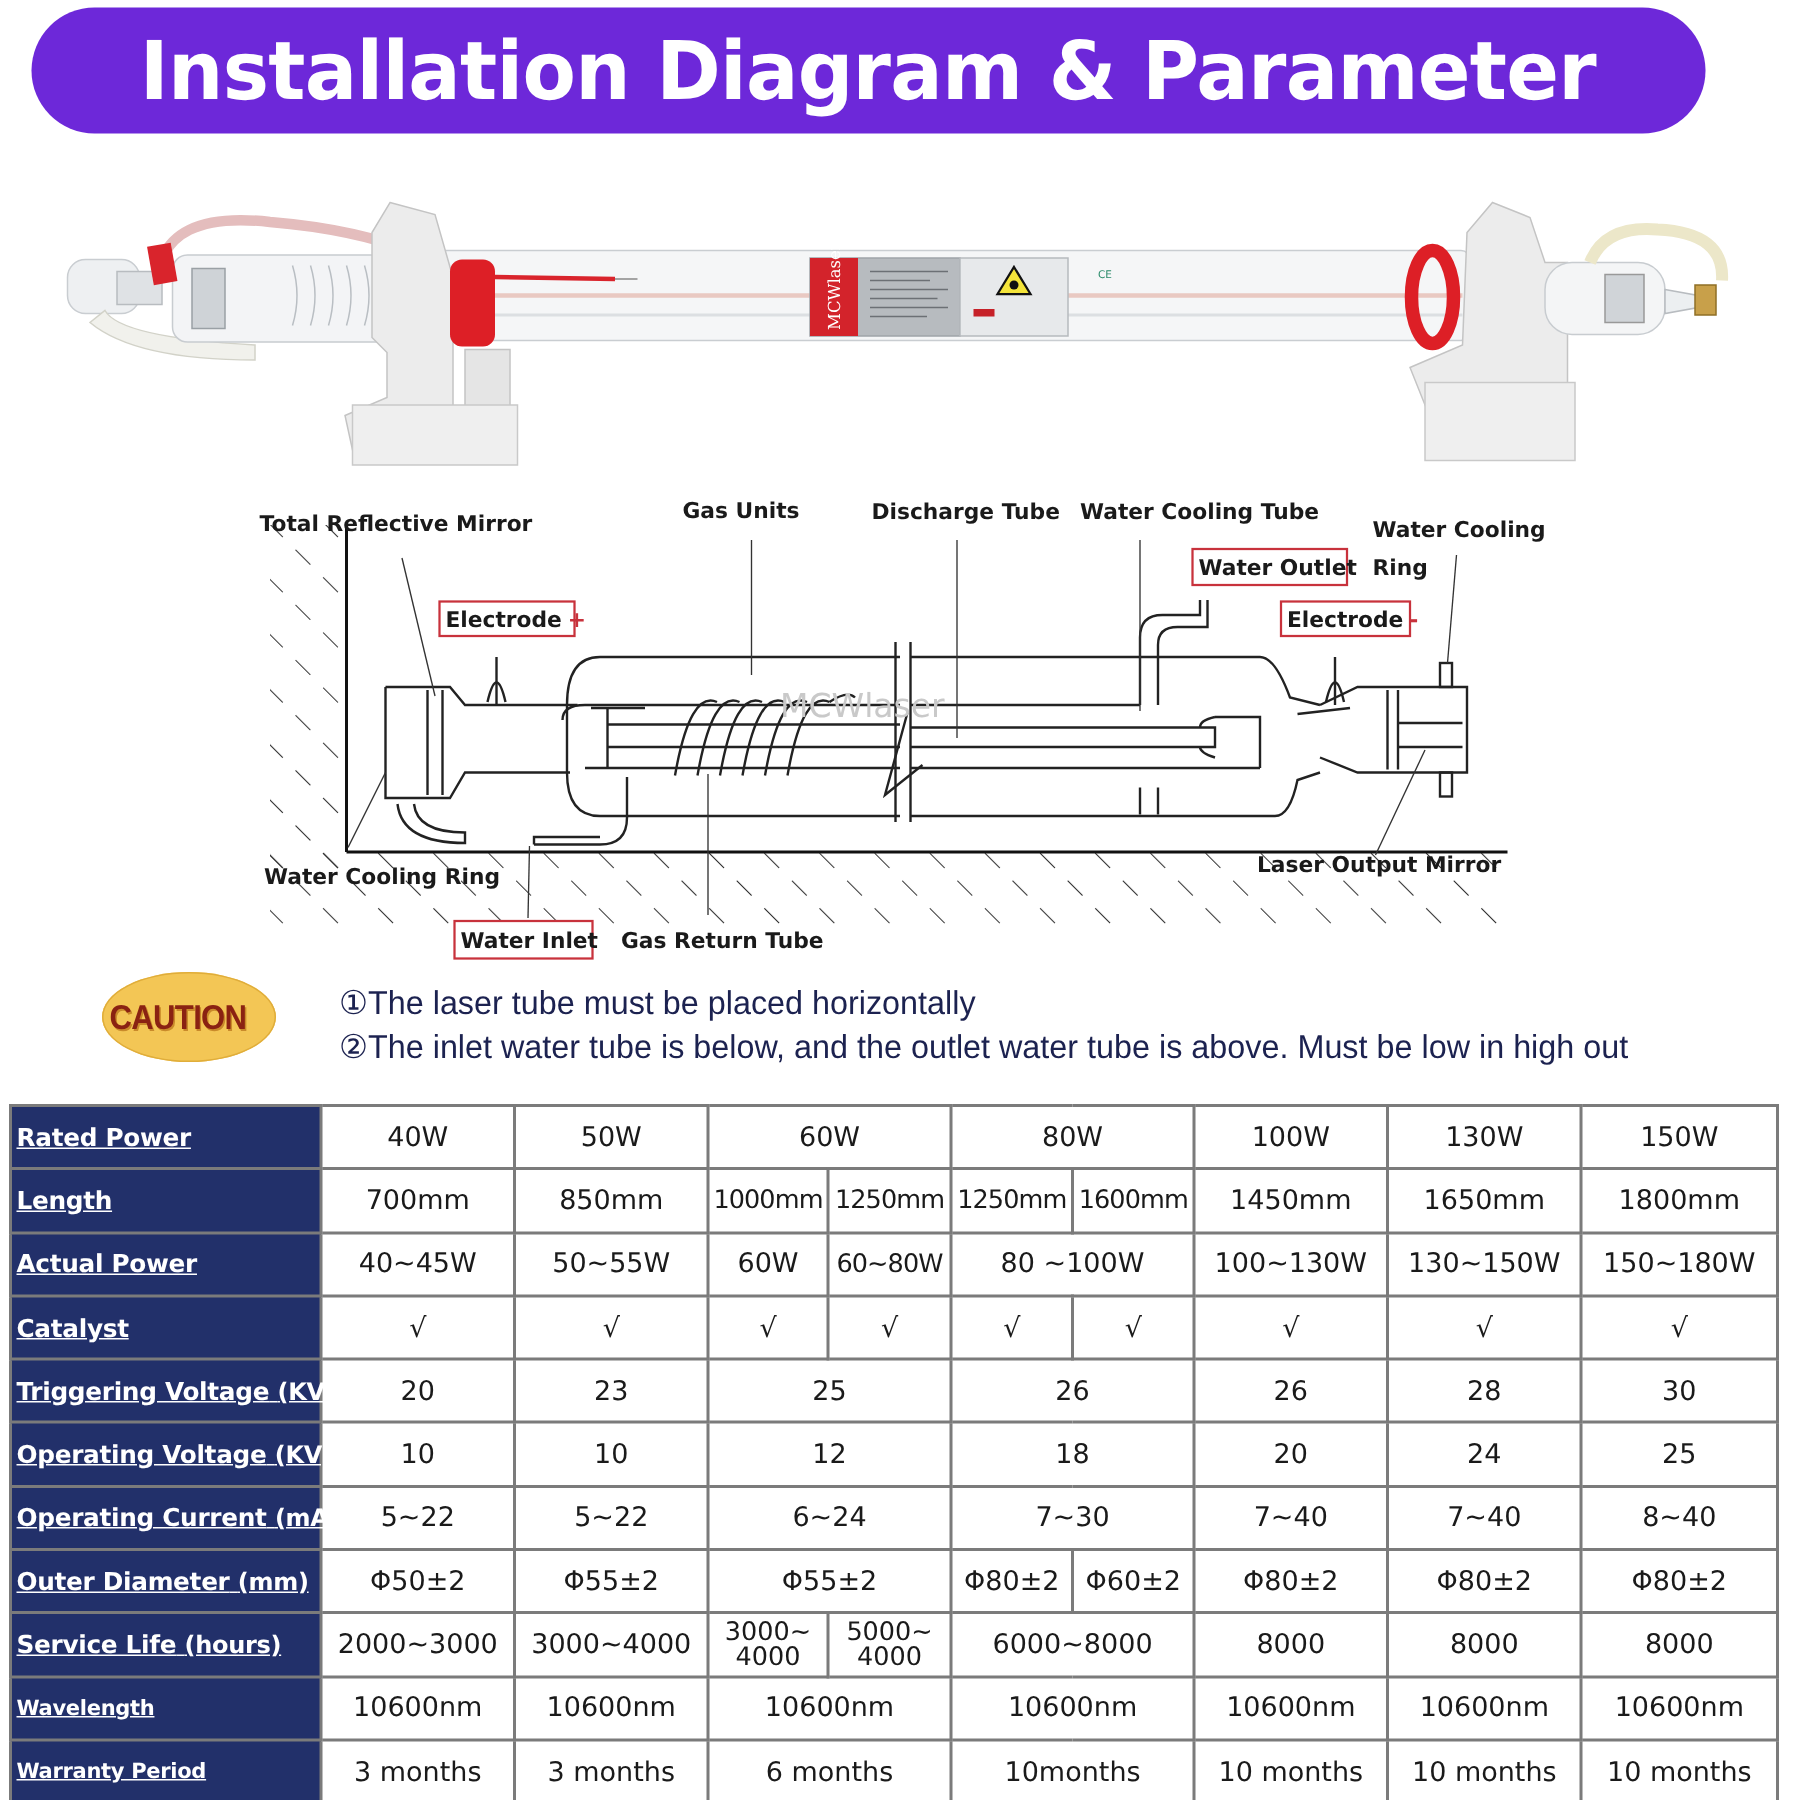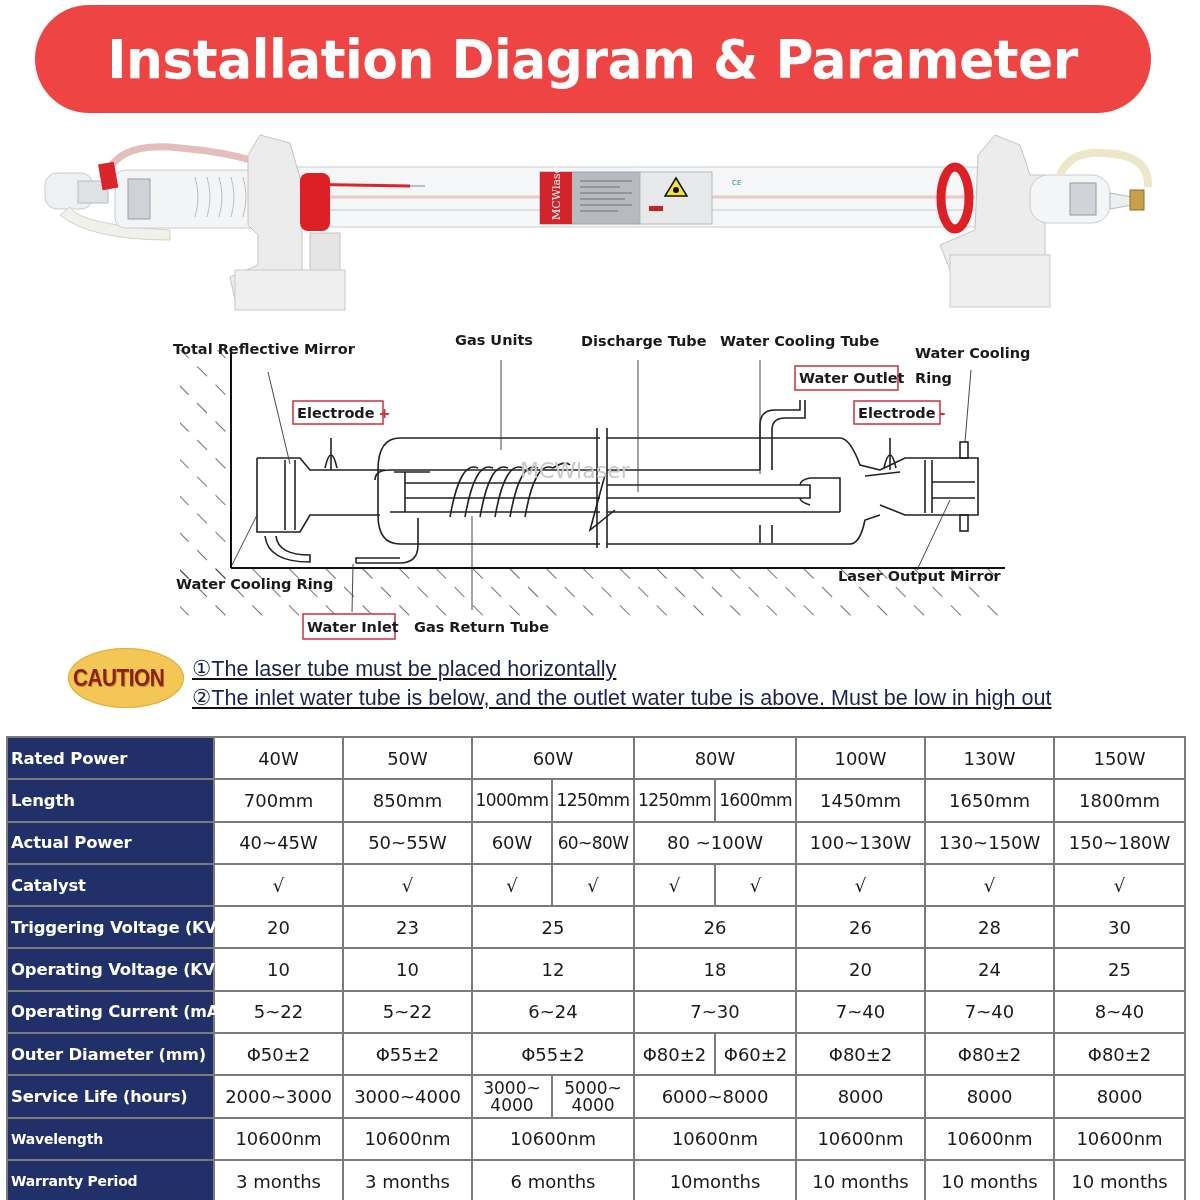--- a/index.html
+++ b/index.html
@@ -1,21 +1,21 @@
 <!DOCTYPE html>
 <html><head>
 <meta charset="utf-8">
 <style>
   * { box-sizing: border-box; margin: 0; padding: 0; }
   html, body { width: 1200px; height: 1200px; background: #ffffff; overflow: hidden; }
   body { position: relative; font-family: "DejaVu Sans", sans-serif; color: #111; }
 
   .banner {
-    position: absolute; left: 35px; top: 5px; width: 1116px; height: 108px;
-    background: #ef4444; border-radius: 54px;
+    position: absolute; left: 21px; top: 5px; width: 1116px; height: 84px;
+    background: #6d28d9; border-radius: 54px;
     display: flex; align-items: center; justify-content: center;
   }
   .banner-title {
     color: #ffffff; font-family: "DejaVu Sans", sans-serif; font-weight: bold;
     font-size: 54px; letter-spacing: -0.5px; transform: scaleX(0.96);
   }
 
   .photo { position: absolute; left: 20px; top: 115px; width: 1170px; height: 205px; }
   .diagram { position: absolute; left: 160px; top: 330px; width: 880px; height: 310px; }
 
@@ -23,39 +23,40 @@
     position: absolute; left: 68px; top: 648px; width: 116px; height: 60px;
     border-radius: 50%; background: #f3c655;
     display: flex; align-items: center; justify-content: flex-start;
     box-shadow: inset 0 0 0 1px #e0ad3a;
   }
   .caution-text {
     font-family: "Liberation Sans", sans-serif; font-weight: bold; font-size: 23px;
     color: #8a2212; letter-spacing: -0.5px; text-shadow: 1px 1px 0 #c98a2a;
     transform: scaleX(0.9);
   }
-  .notes { position: absolute; left: 192px; top: 654px; text-decoration: underline; }
+  .notes { position: absolute; left: 226px; top: 654px; }
   .note {
     font-family: "Liberation Sans", sans-serif; font-size: 22px; color: #1c2250;
     line-height: 29px; white-space: nowrap; transform-origin: left; transform: scaleX(0.98);
   }
 
   table.spec {
     position: absolute; left: 6px; top: 736px; width: 1178px;
     border-collapse: collapse; table-layout: fixed;
   }
   table.spec td {
     border: 2px solid #7b7b7b; height: 42.3px; text-align: center; vertical-align: middle;
     font-family: "DejaVu Sans", sans-serif; font-size: 18px; color: #1a1a1a;
     white-space: nowrap; overflow: visible; padding: 0;
   }
   table.spec td.lab {
     background: #22306a; color: #ffffff; text-align: left; padding-left: 3px;
     font-weight: bold; font-size: 16.5px; font-family: "DejaVu Sans", sans-serif;
     letter-spacing: -0.2px;
+    text-decoration: underline;
   }
   table.spec td.lab .unit { font-size: 16px; }
   table.spec td.lab.small { font-size: 14px; }
   td.tight { font-size: 17px !important; letter-spacing: -0.6px; }
   td.two { line-height: 17px; font-size: 17px !important; }
   .check { font-size: 19px; }
 
   .dlabel { font-family: "DejaVu Sans", sans-serif; font-weight: bold; font-size: 14.5px; fill: #1a1a1a; }
   .watermark { font-family: "DejaVu Sans", sans-serif; font-size: 22px; fill: #c9c9c9; }
 </style>

